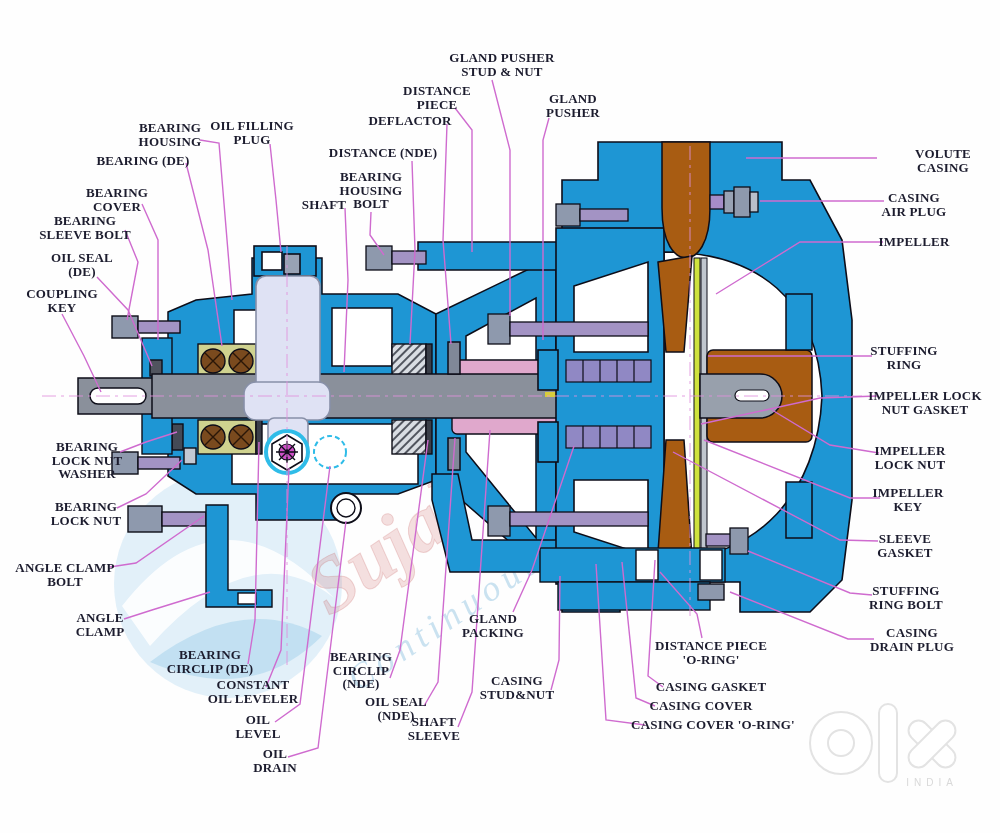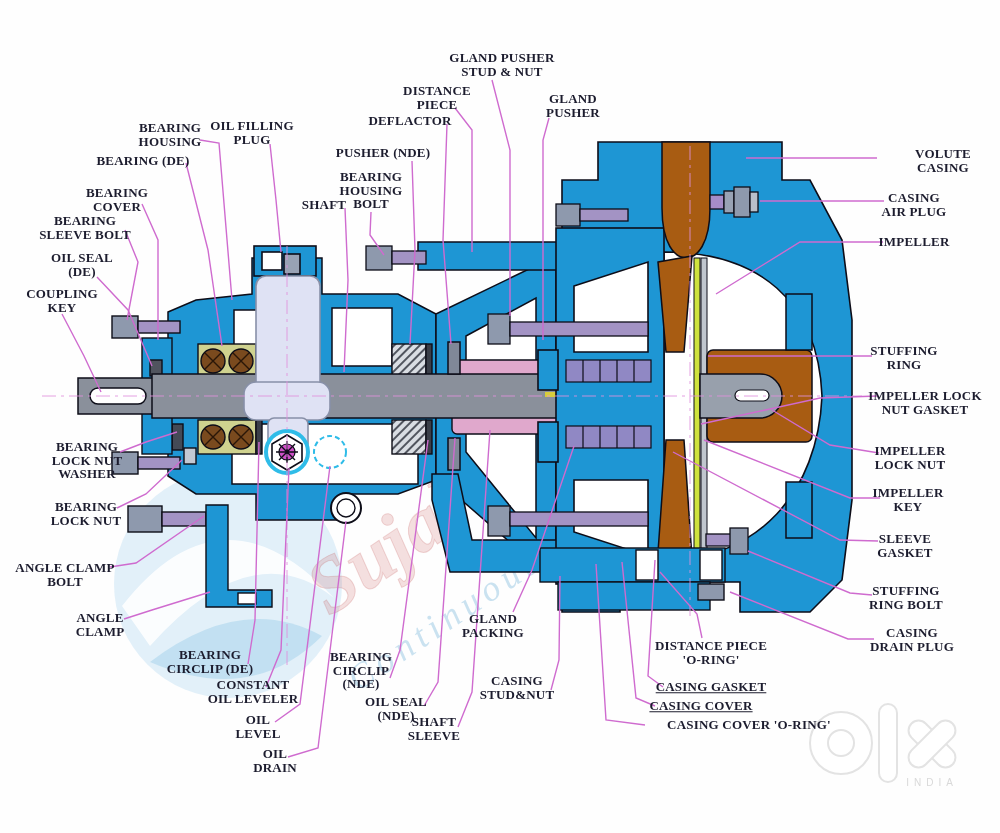--- a/index.html
+++ b/index.html
@@ -246,21 +246,21 @@
         <div>HOUSING</div>
       </div>
       <div class="part-label" style="left: 252px; top: 132px;">
         <div>OIL FILLING</div>
         <div>PLUG</div>
       </div>
       <div class="part-label" style="left: 143px; top: 161px;">
         <div>BEARING (DE)</div>
       </div>
       <div class="part-label" style="left: 383px; top: 153px;">
-        <div>PUSHER (NDE)</div>
+        <div>DISTANCE (NDE)</div>
       </div>
       <div class="part-label" style="left: 117px; top: 199px;">
         <div>BEARING</div>
         <div>COVER</div>
       </div>
       <div class="part-label" style="left: 371px; top: 190px;">
         <div>BEARING</div>
         <div>HOUSING</div>
         <div>BOLT</div>
       </div>
@@ -369,23 +369,23 @@
         <div>PACKING</div>
       </div>
       <div class="part-label" style="left: 517px; top: 687px;">
         <div>CASING</div>
         <div>STUD&amp;NUT</div>
       </div>
       <div class="part-label" style="left: 711px; top: 652px;">
         <div>DISTANCE PIECE</div>
         <div>'O-RING'</div>
       </div>
-      <div class="part-label" style="left: 711px; top: 687px; text-decoration: underline;">
+      <div class="part-label" style="left: 711px; top: 687px;">
         <div>CASING GASKET</div>
       </div>
-      <div class="part-label" style="left: 701px; top: 706px; text-decoration: underline;">
+      <div class="part-label" style="left: 701px; top: 706px;">
         <div>CASING COVER</div>
       </div>
-      <div class="part-label" style="left: 713px; top: 725px; margin-left: 36px;">
+      <div class="part-label" style="left: 713px; top: 725px;">
         <div>CASING COVER 'O-RING'</div>
       </div>
     </div>
 </div>
 
 </body></html>

